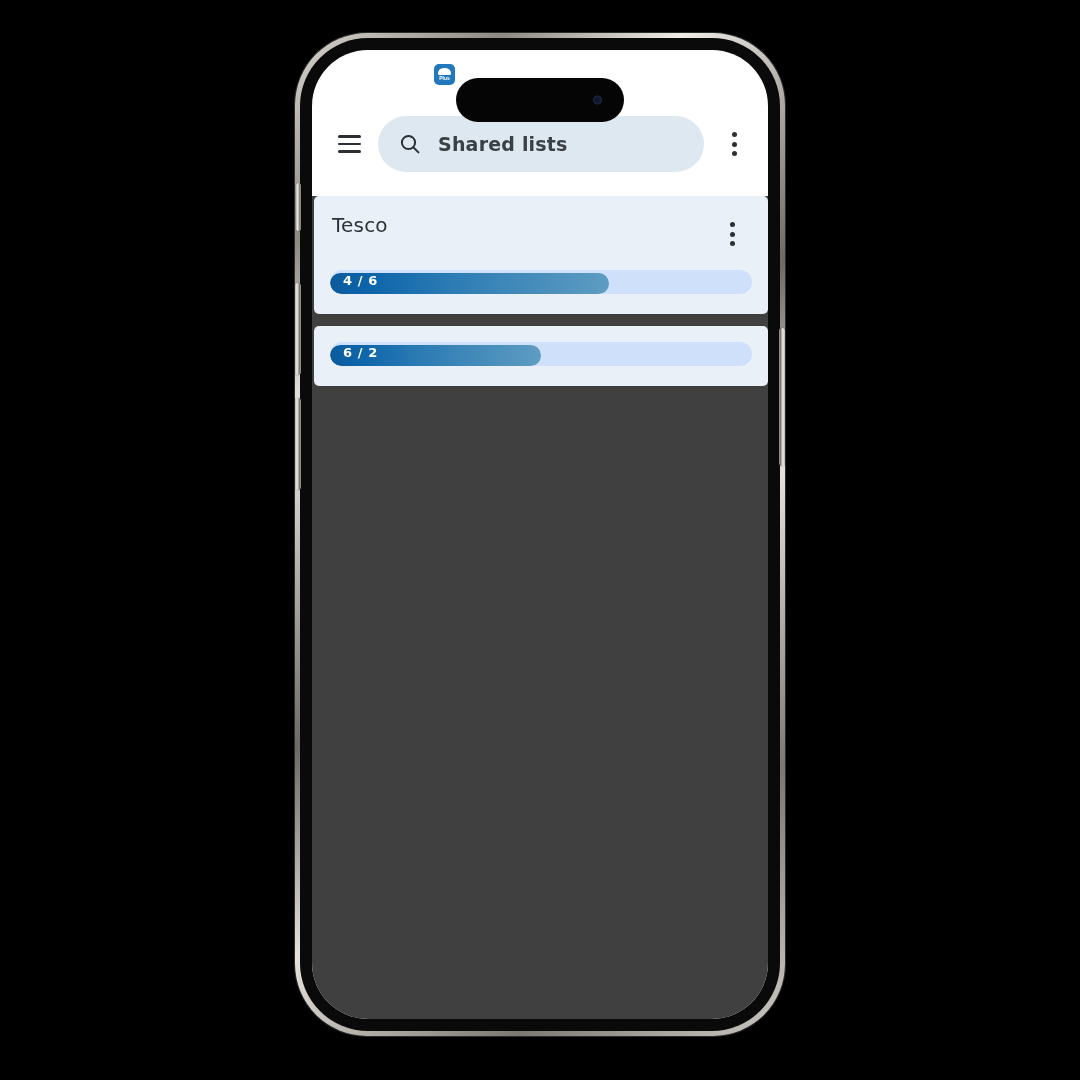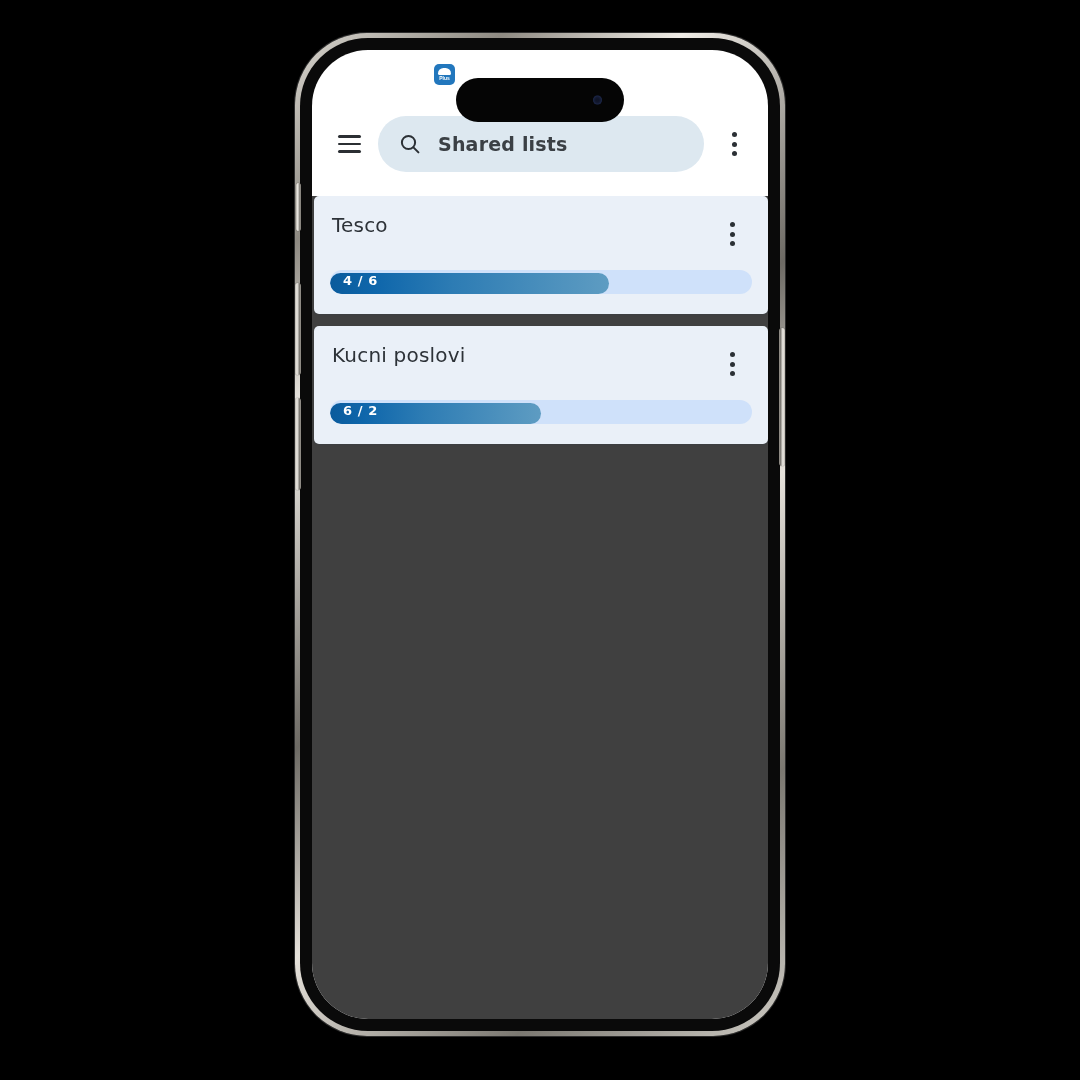--- a/index.html
+++ b/index.html
@@ -338,28 +338,20 @@
               </span>
             </div>
             <div class="progress-track">
               <div class="progress-fill" style="width: 66%;">
                 <span class="progress-label">4 / 6</span>
               </div>
             </div>
           </div>
 
           <div class="card">
-            <div class="card-head">
-              <span class="card-title">Kucni poslovi</span>
-              <span class="kebab">
-                <i></i>
-                <i></i>
-                <i></i>
-              </span>
-            </div>
             <div class="progress-track">
               <div class="progress-fill" style="width: 50%;">
                 <span class="progress-label">6 / 2</span>
               </div>
             </div>
           </div>
 
         </div>
 
       </div>

